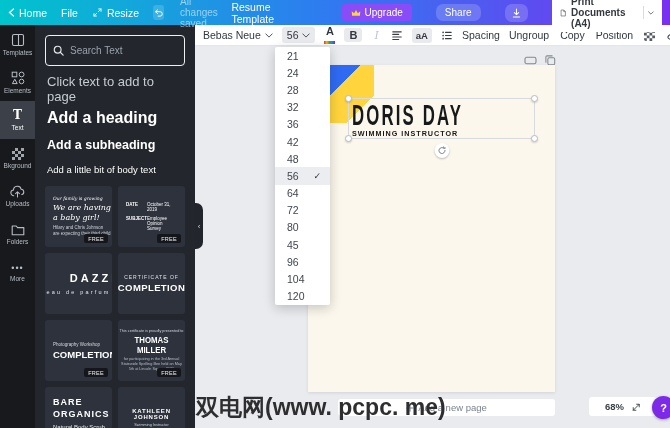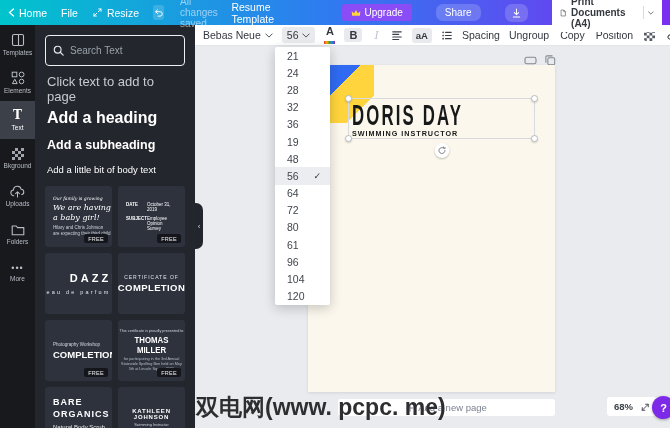--- a/index.html
+++ b/index.html
@@ -114,21 +114,21 @@
     width:15px; height:15px; background:#fff; border-radius:50%; box-shadow:0 1px 2px rgba(0,0,0,.25);
     display:flex; align-items:center; justify-content:center; cursor:grab; }
   .page-actions { position:absolute; left:329px; top:8px; display:flex; gap:7px; align-items:center; }
   .pa-icon { cursor:pointer; }
 
   
   .add-page-btn { position:absolute; left:143px; top:353px; width:217px; height:17px; background:#fff;
     border-radius:3px; display:flex; align-items:center; justify-content:center; gap:4px;
     color:#7b8290; font-size:9.5px; cursor:pointer; }
   .zoom-pill { position:absolute; right:14px; top:351px; height:19px; background:#fff; border-radius:3px;
-    display:flex; align-items:center; gap:7px; padding:0 7px; cursor:pointer; }
+    display:flex; align-items:center; gap:7px; padding:0 16px; cursor:pointer; }
   .zoom-val { font-size:9.5px; font-weight:600; color:#3a3f46; }
   .help-btn { position:absolute; left:457px; top:350px; width:23px; height:23px; background:#7d2ae8;
     border-radius:50%; color:#fff; font-size:11px; font-weight:700; display:flex; align-items:center;
     justify-content:center; box-shadow:0 1px 3px rgba(0,0,0,.3); cursor:pointer; }
 
   
   .size-menu { position:absolute; left:275px; top:47px; width:55px; background:#fff; z-index:40;
     box-shadow:0 3px 12px rgba(14,19,24,.22); border-radius:2px; overflow:hidden; }
   .size-opt { height:17.2px; display:flex; align-items:center; padding:0 9px 0 12px;
     font-size:10.5px; color:#41464e; cursor:pointer; }
@@ -426,40 +426,40 @@
   <div class="size-opt">
       <span>28</span>
     </div>
   <div class="size-opt">
       <span>32</span>
     </div>
   <div class="size-opt">
       <span>36</span>
     </div>
   <div class="size-opt">
-      <span>19</span>
+      <span>42</span>
     </div>
   <div class="size-opt">
       <span>48</span>
     </div>
   <div class="size-opt selected">
       <span>56</span>
       <span class="chk">✓</span>
     </div>
   <div class="size-opt">
       <span>64</span>
     </div>
   <div class="size-opt">
       <span>72</span>
     </div>
   <div class="size-opt">
       <span>80</span>
     </div>
   <div class="size-opt">
-      <span>61</span>
+      <span>45</span>
     </div>
   <div class="size-opt">
       <span>96</span>
     </div>
   <div class="size-opt">
       <span>104</span>
     </div>
   <div class="size-opt">
       <span>120</span>
     </div>

